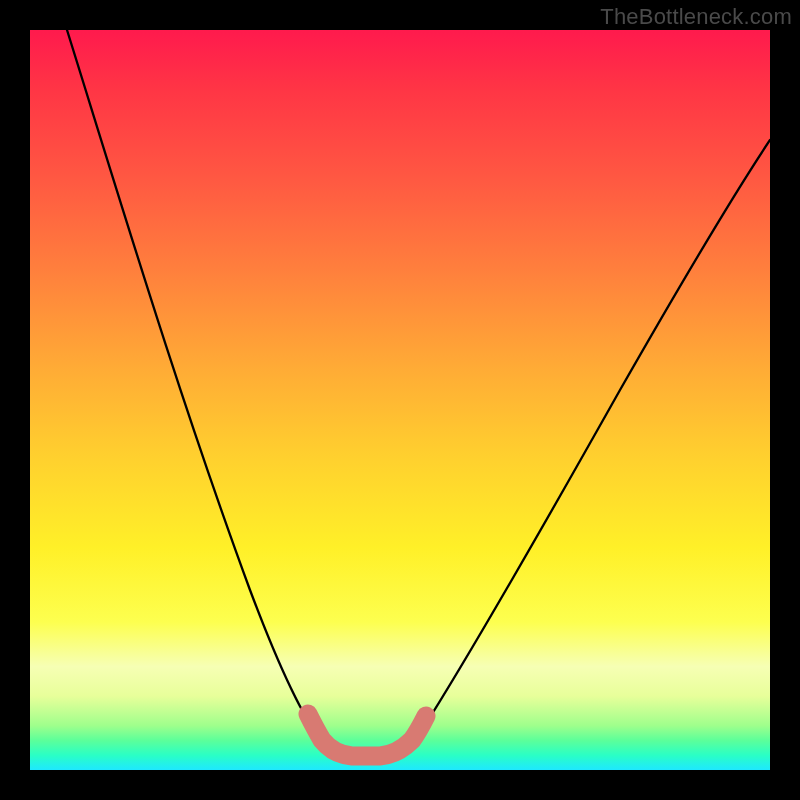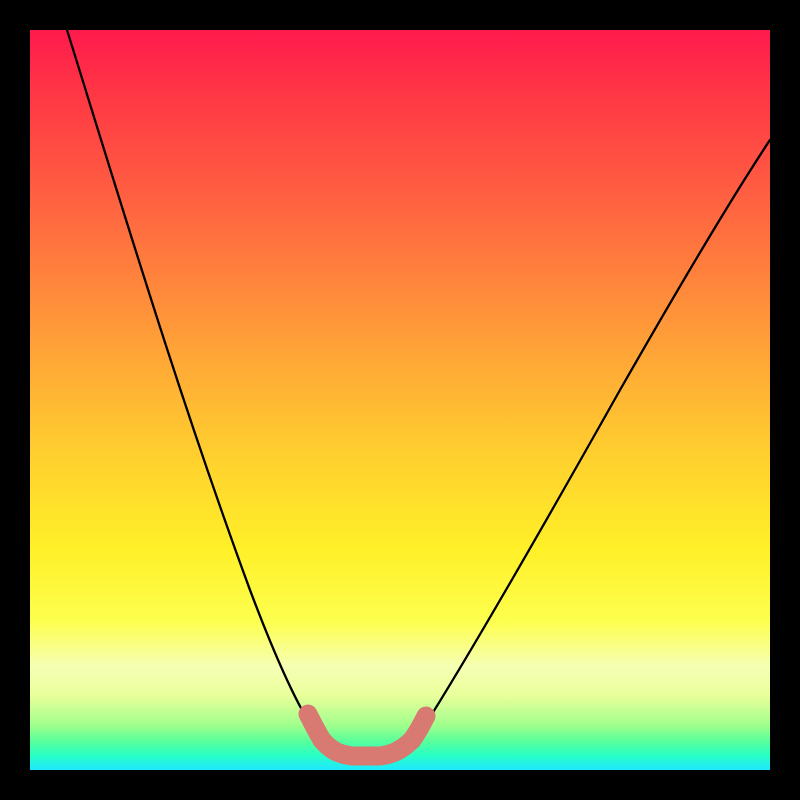--- a/index.html
+++ b/index.html
@@ -59,20 +59,21 @@
   svg.curve {
     position: absolute;
     inset: 0;
   }
 </style>
 </head>
 <body>
 
 <div class="frame">
 
+  <div class="watermark">TheBottleneck.com</div>
 
   <div class="plot">
     <div class="gradient"></div>
 
     <svg class="curve" viewBox="0 0 740 740" preserveAspectRatio="none">
 
       <path fill="none" stroke="#000" stroke-width="2.3" stroke-linecap="round" d="M 37 0
                C 90 170, 150 370, 220 560
                C 250 640, 275 690, 292 712
                C 300 720, 308 724, 320 725

